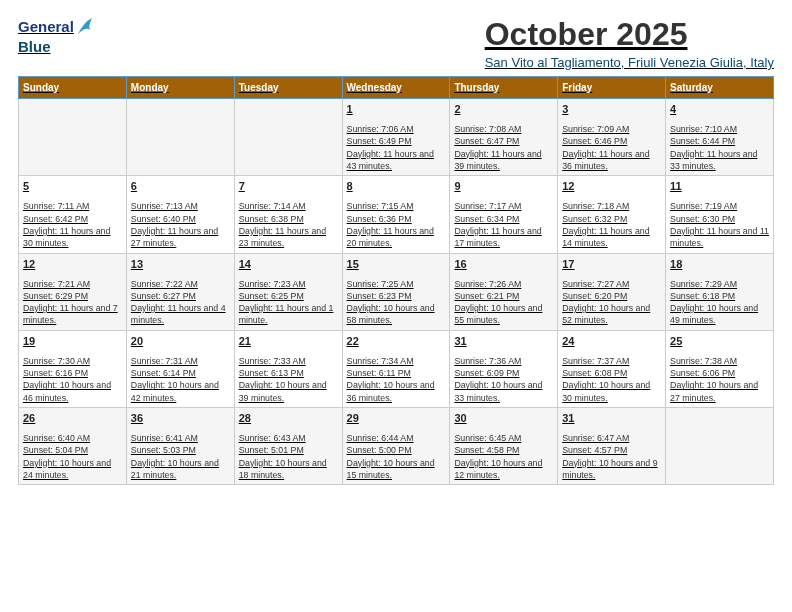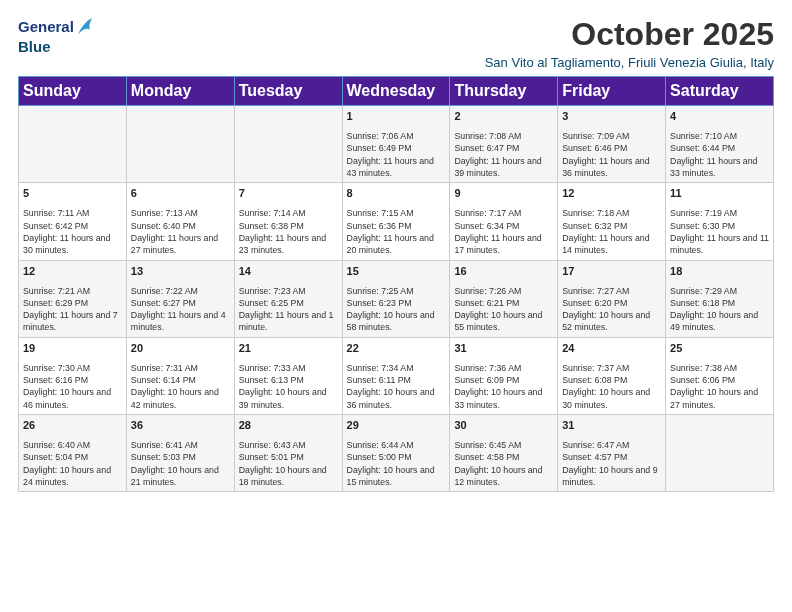--- a/index.html
+++ b/index.html
@@ -8,20 +8,21 @@
       background: #fff;
       width: 792px;
       height: 612px;
       overflow: hidden;
     }
     .page {
       width: 792px;
       height: 612px;
       padding: 16px 18px 28px 18px;
       background: #fff;
+      text-decoration: underline;
     }
     .header {
       display: flex;
       align-items: flex-start;
       justify-content: space-between;
       margin-bottom: 4px;
     }
     .logo {
       display: flex;
       align-items: center;
@@ -32,42 +33,41 @@
       font-weight: bold;
       color: #1a1a7c;
       line-height: 1.2;
     }
     .logo-icon {
       width: 18px;
       height: 22px;
       margin-left: 2px;
     }
     .title-block {
-      text-align: right;
     }
     .month-title {
       font-size: 32px;
       font-weight: bold;
       color: #333;
     }
     .subtitle {
       font-size: 13px;
       color: #0c4a6e;
       margin-top: 2px;
     }
     .calendar {
       width: 100%;
       border-collapse: collapse;
       margin-top: 6px;
       font-size: 9.5px;
     }
     .calendar th {
-      background: #4c1d95;
+      background: #a16207;
       color: #fff;
-      font-size: 16px;
+      font-size: 10px;
       font-weight: bold;
       padding: 5px 4px;
       text-align: left;
       border: 1px solid #5a9ad0;
     }
     .calendar td {
       border: 1px solid #ccc;
       vertical-align: top;
       padding: 4px 4px 3px 4px;
       width: calc(100%/7);

